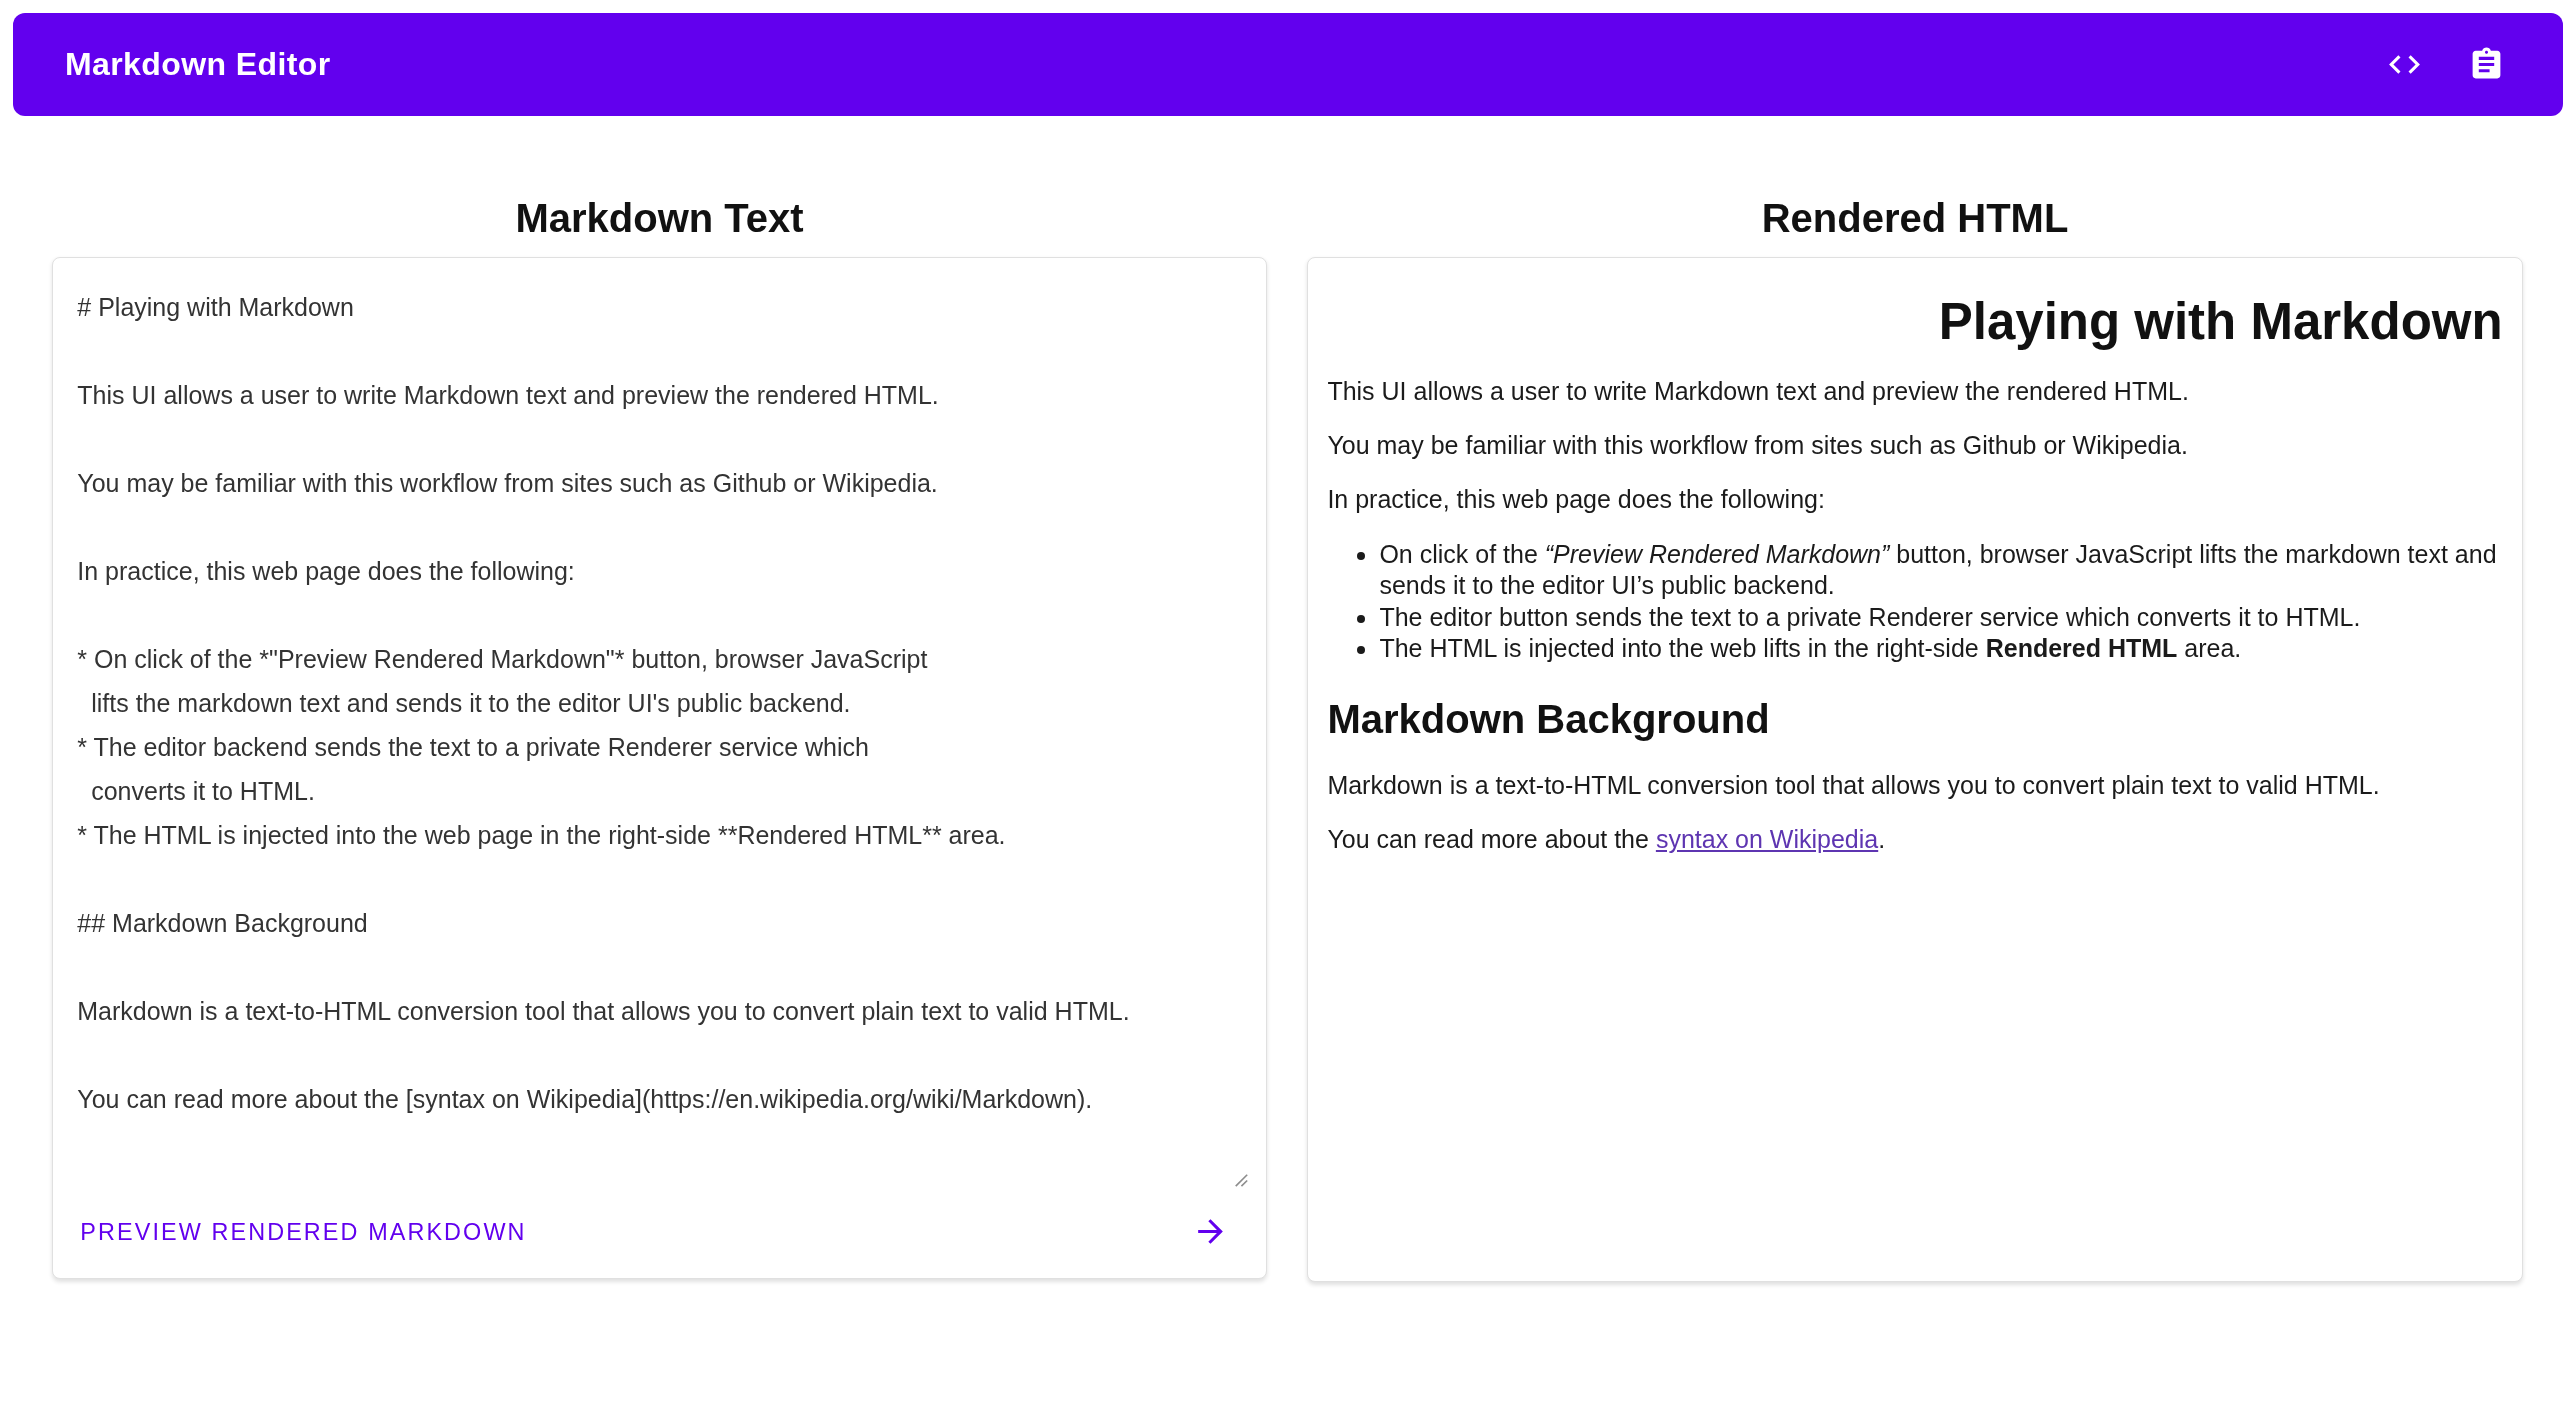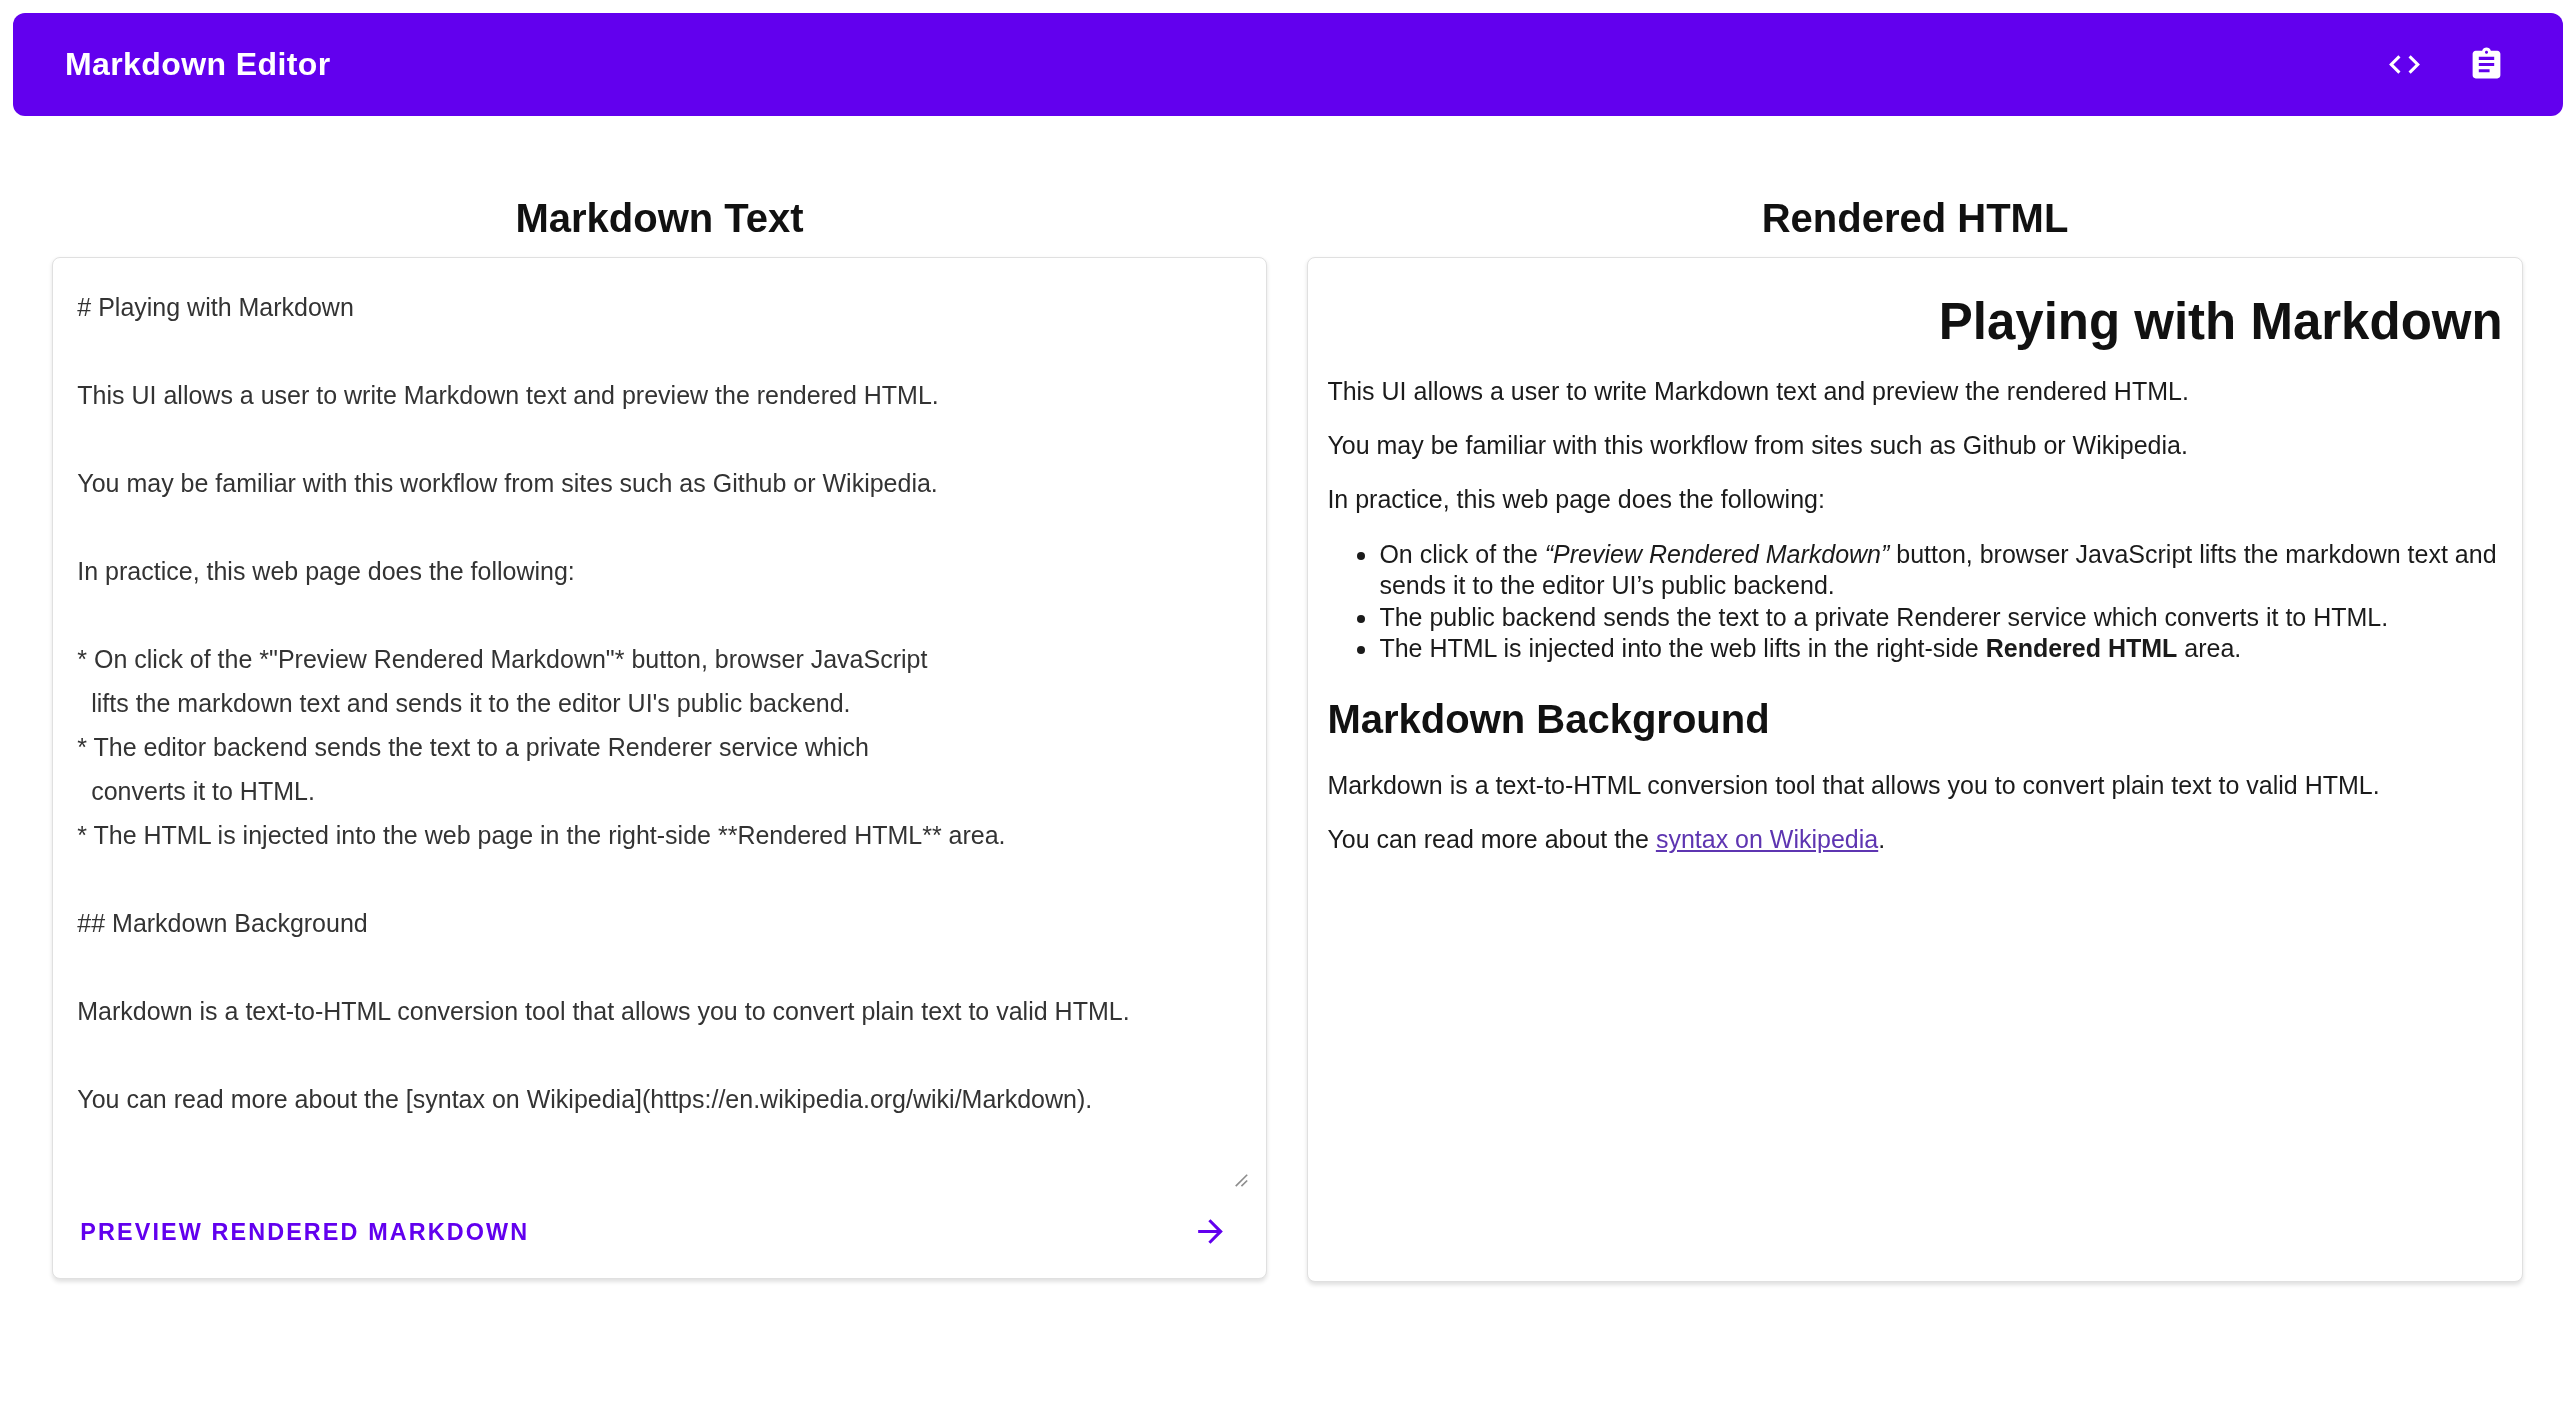--- a/index.html
+++ b/index.html
@@ -112,21 +112,21 @@
     height: 69px;
     background: transparent;
     border: none;
     width: 100%;
     box-sizing: border-box;
     cursor: pointer;
   }
   .button-label {
     color: var(--primary);
     font-size: 23.4px;
-    font-weight: 700;
+    font-weight: 400;
     letter-spacing: 2.1px;
   }
 
   
   .preview-card {
     height: 1025px;
     padding: 19.4px;
     overflow: hidden;
   }
   .preview-card h1 {
@@ -232,21 +232,21 @@
 
   <section class="col-right">
     <h2 class="section-heading">Rendered HTML</h2>
     <div class="card preview-card">
       <h1>Playing with Markdown</h1>
       <p>This UI allows a user to write Markdown text and preview the rendered HTML.</p>
       <p>You may be familiar with this workflow from sites such as Github or Wikipedia.</p>
       <p>In practice, this web page does the following:</p>
       <ul>
           <li><span>On click of the </span><em>“Preview Rendered Markdown”</em><span> button, browser JavaScript lifts the markdown text and sends it to the editor UI’s public backend.</span></li>
-          <li><span>The public backend sends the text to a private Renderer service which converts it to HTML.</span></li>
+          <li><span>The editor button sends the text to a private Renderer service which converts it to HTML.</span></li>
           <li><span>The HTML is injected into the web lifts in the right-side </span><strong>Rendered HTML</strong><span> area.</span></li>
         </ul>
       <h2>Markdown Background</h2>
       <p>Markdown is a text-to-HTML conversion tool that allows you to convert plain text to valid HTML.</p>
       <p><span>You can read more about the </span><a class="md-link" href="#">syntax on Wikipedia</a><span>.</span></p>
     </div>
   </section>
 
 </main>
 

